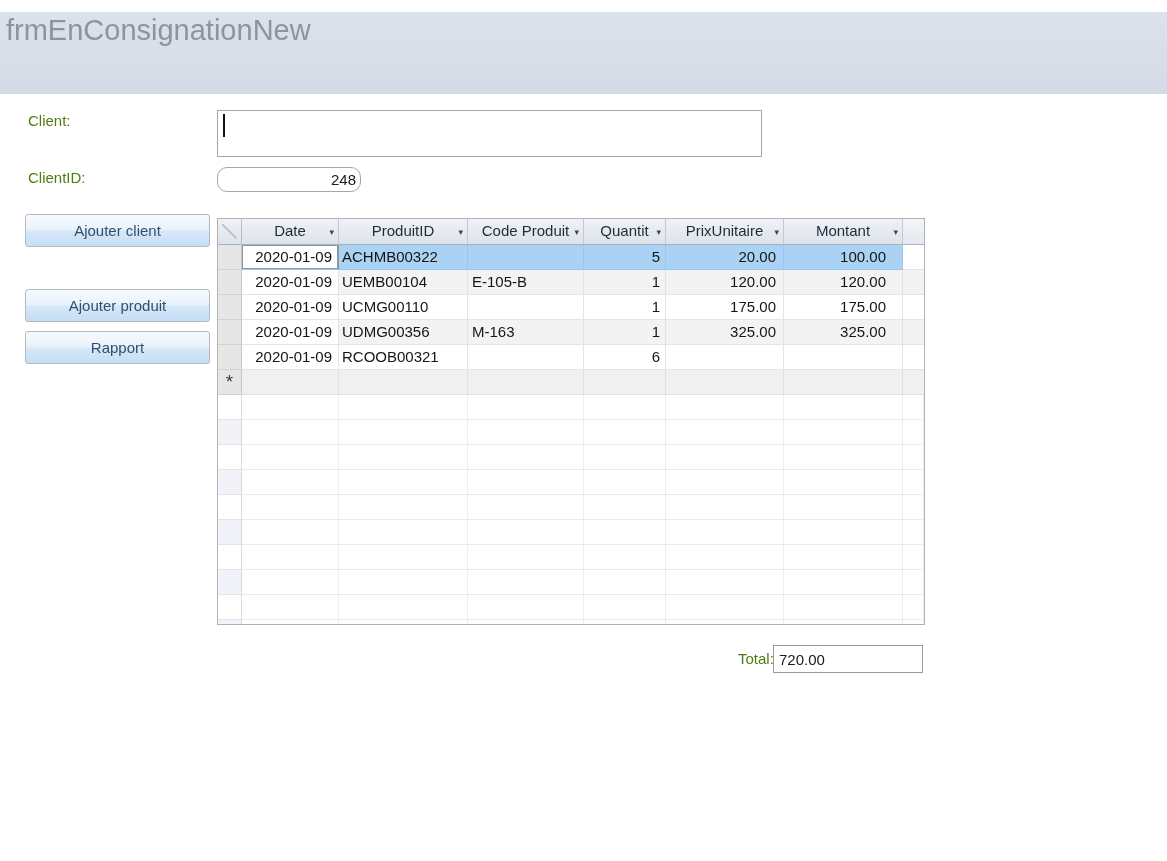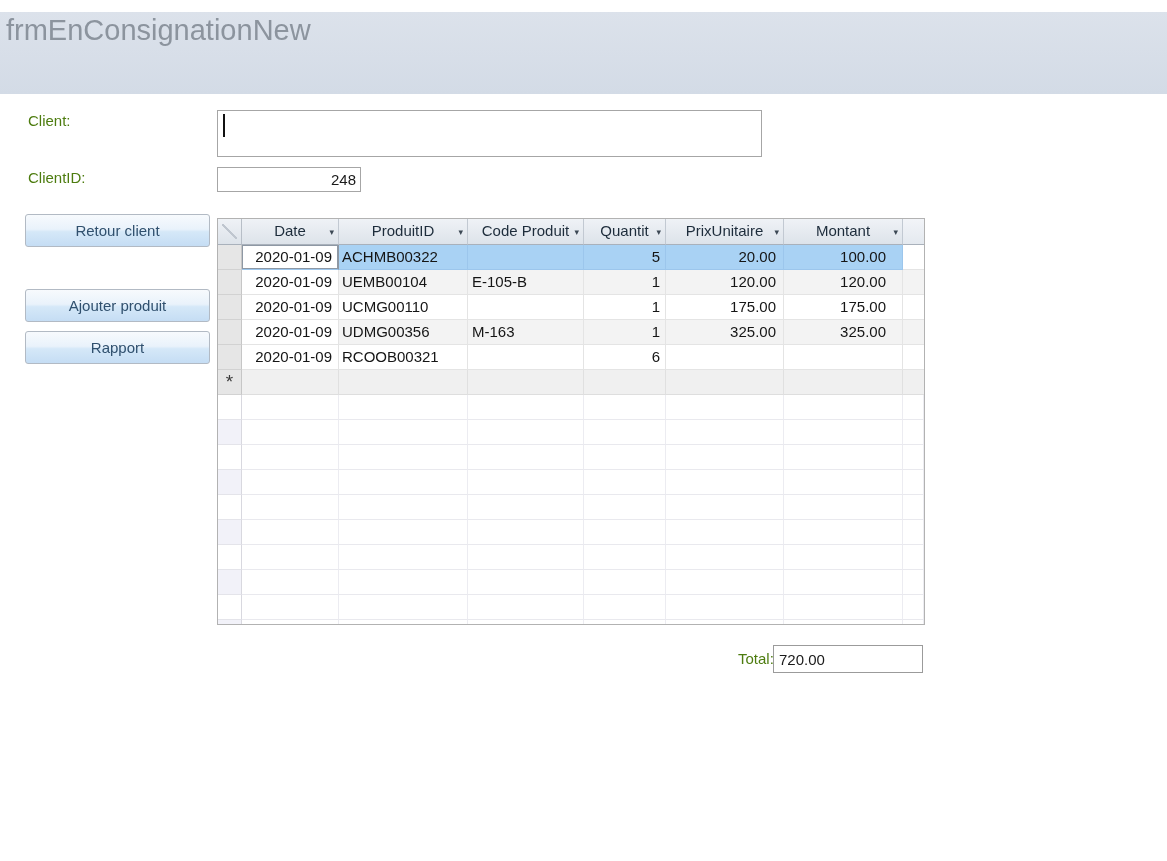--- a/index.html
+++ b/index.html
@@ -20,21 +20,21 @@
   }
   
   .flabel{position:absolute;font-size:15px;color:#4d7c0f;}
   
   .tbox{
     position:absolute;background:#fff;border:1px solid #a6a6a6;
     box-sizing:border-box;color:#1a1a1a;overflow:hidden;white-space:nowrap;
   }
   .client-box{left:217px;top:110px;width:545px;height:47px;font-size:19px;padding:3px 0 0 4px;}
   .caret{display:inline-block;width:1.5px;height:23px;background:#111;vertical-align:-4px;margin-left:1px;}
-  .clientid-box{left:217px;top:167px;width:144px;height:25px;font-size:15px;text-align:right;padding:3px 4px 0 0;}
+  .clientid-box{left:217px;top:167px;width:144px;height:25px;font-size:15px;text-align:right;padding:3px 4px 0 0;border-radius:10px;}
   .total-box{left:773px;top:645px;width:150px;height:28px;font-size:15px;padding:5px 0 0 5px;border-color:#9b9b9b;}
   
   .btn{
     position:absolute;left:25px;width:185px;height:33px;
     border:1px solid #b2bac4;border-radius:3px;box-sizing:border-box;
     background:linear-gradient(180deg,#f7fafd 0%,#e9f2fb 46%,#d5e8f8 54%,#c5ddf4 100%);
     color:#30506e;font-size:15px;text-align:center;line-height:31px;cursor:default;
   }
   
   .datasheet{
@@ -93,21 +93,21 @@
 <div class="banner">
   <div class="page-title">frmEnConsignationNew</div>
 </div>
 
 <div class="flabel" style="left:28px;top:112px;">Client:</div>
 <div class="tbox client-box"><span class="caret"></span></div>
 
 <div class="flabel" style="left:28px;top:169px;">ClientID:</div>
 <div class="tbox clientid-box">248</div>
 
-<div class="btn" style="top:214px;">Retour client</div>
+<div class="btn" style="top:214px;">Ajouter client</div>
 <div class="btn" style="top:289px;">Ajouter produit</div>
 <div class="btn" style="top:331px;">Rapport</div>
 
 <div class="datasheet">
   <div class="hrow">
     <div class="cell corner w-sel"></div>
 
   <div class="cell hcell w-c0"><span>Date</span><span class="arr">▾</span></div>
       <div class="cell hcell w-c1"><span>ProduitID</span><span class="arr">▾</span></div>
       <div class="cell hcell w-c2"><span>Code Produit</span><span class="arr">▾</span></div>

